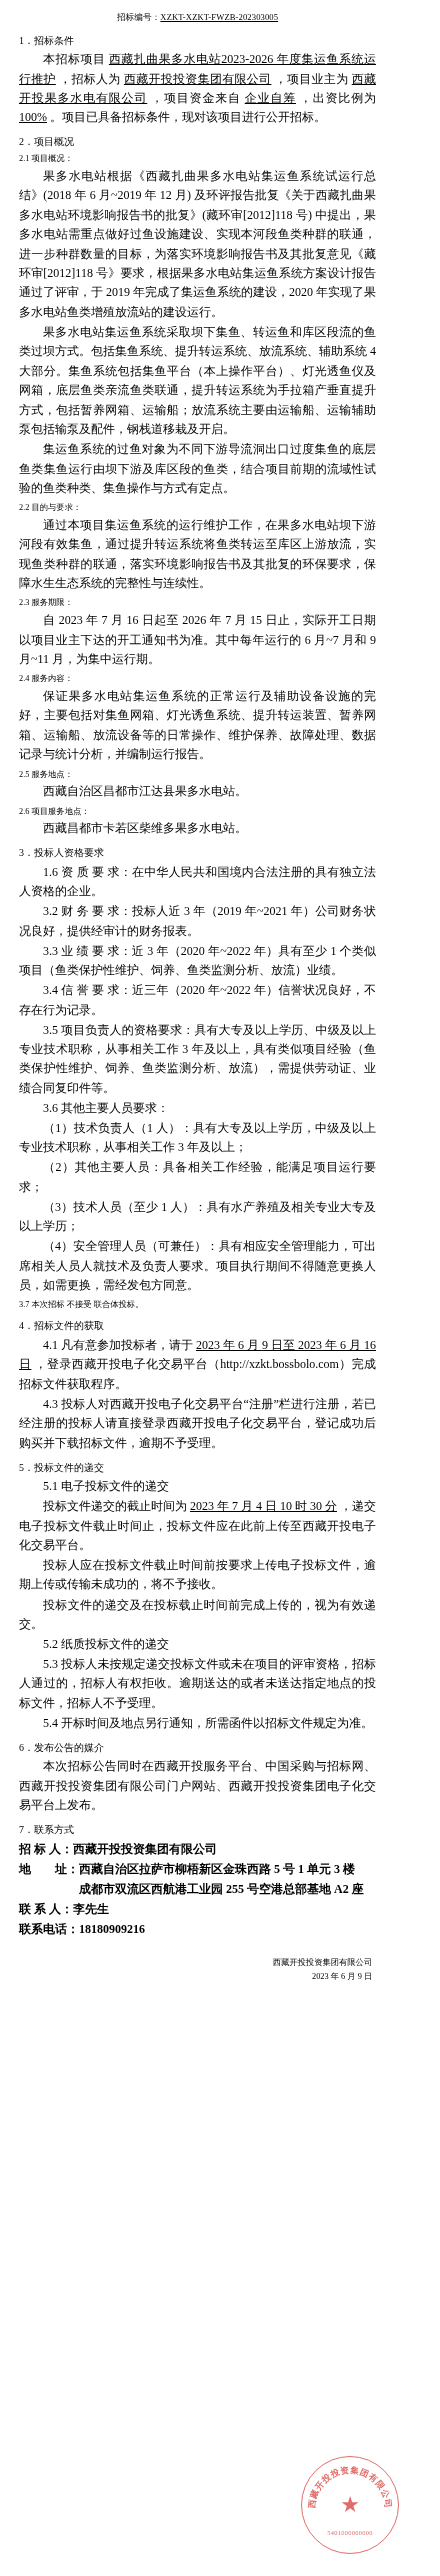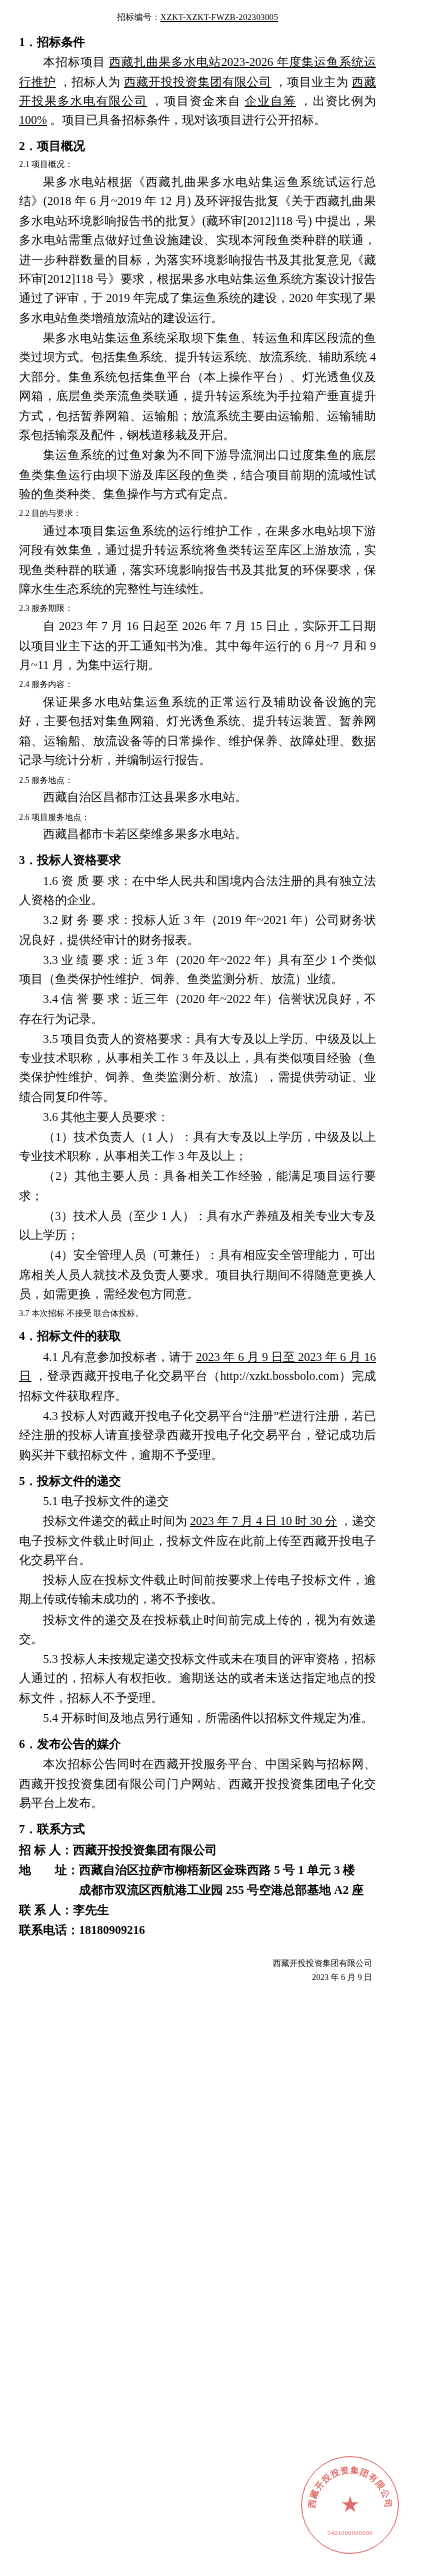--- a/index.html
+++ b/index.html
@@ -26,22 +26,22 @@
     text-align: center;
     font-size: 8.6px;
     letter-spacing: 0.1px;
     margin: 0 0 9px 0;
     font-weight: normal;
   }
   .doc-number .u {
     text-decoration: underline;
   }
   h2.section {
-    font-size: 12px;
-    font-weight: bold;
+    font-size: 10px;
+    font-weight: normal;
     margin: 6.4px 0 2.6px 0;
     line-height: 1.5;
   }
   h3.subsection {
     font-size: 8.3px;
     font-weight: normal;
     margin: 3.8px 0 1.3px 0;
     line-height: 1.5;
   }
   p.para {
@@ -163,20 +163,21 @@
 
     <h2 class="section">4．招标文件的获取</h2>
     <p class="para">4.1 凡有意参加投标者，请于 <span class="u">2023 年 6 月 9 日至 2023 年 6 月 16 日</span> ，登录西藏开投电子化交易平台（http://xzkt.bossbolo.com）完成招标文件获取程序。</p>
     <p class="para">4.3 投标人对西藏开投电子化交易平台“注册”栏进行注册，若已经注册的投标人请直接登录西藏开投电子化交易平台，登记成功后购买并下载招标文件，逾期不予受理。</p>
 
     <h2 class="section">5．投标文件的递交</h2>
     <p class="para">5.1 电子投标文件的递交</p>
     <p class="para">投标文件递交的截止时间为 <span class="u">2023 年 7 月 4 日 10 时 30 分</span> ，递交电子投标文件载止时间止，投标文件应在此前上传至西藏开投电子化交易平台。</p>
     <p class="para">投标人应在投标文件载止时间前按要求上传电子投标文件，逾期上传或传输未成功的，将不予接收。</p>
     <p class="para">投标文件的递交及在投标载止时间前完成上传的，视为有效递交。</p>
+    <p class="para">5.2 纸质投标文件的递交</p>
     <p class="para">5.3 投标人未按规定递交投标文件或未在项目的评审资格，招标人通过的，招标人有权拒收。逾期送达的或者未送达指定地点的投标文件，招标人不予受理。</p>
     <p class="para">5.4 开标时间及地点另行通知，所需函件以招标文件规定为准。</p>
 
     <h2 class="section">6．发布公告的媒介</h2>
     <p class="para">本次招标公告同时在西藏开投服务平台、中国采购与招标网、西藏开投投资集团有限公司门户网站、西藏开投投资集团电子化交易平台上发布。</p>
 
     <h2 class="section">7．联系方式</h2>
     <p class="para noindent">招 标 人：西藏开投投资集团有限公司</p>
     <p class="para noindent">地　　址：西藏自治区拉萨市柳梧新区金珠西路 5 号 1 单元 3 楼</p>
     <p class="para noindent">　　　　　成都市双流区西航港工业园 255 号空港总部基地 A2 座</p>

